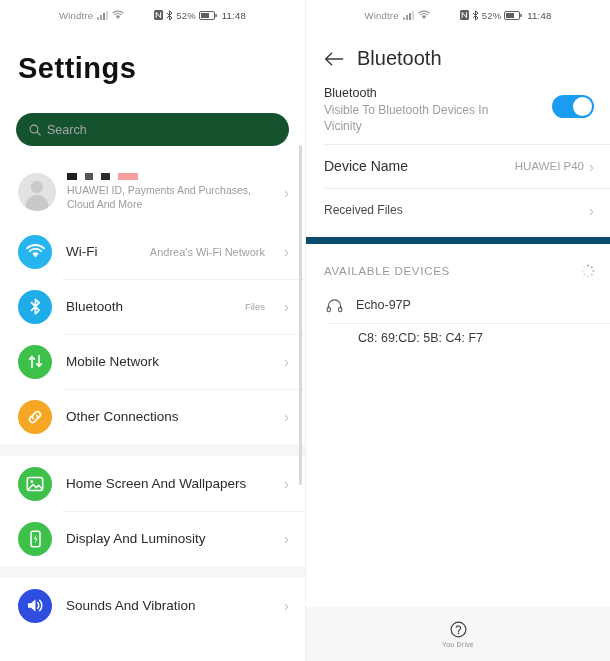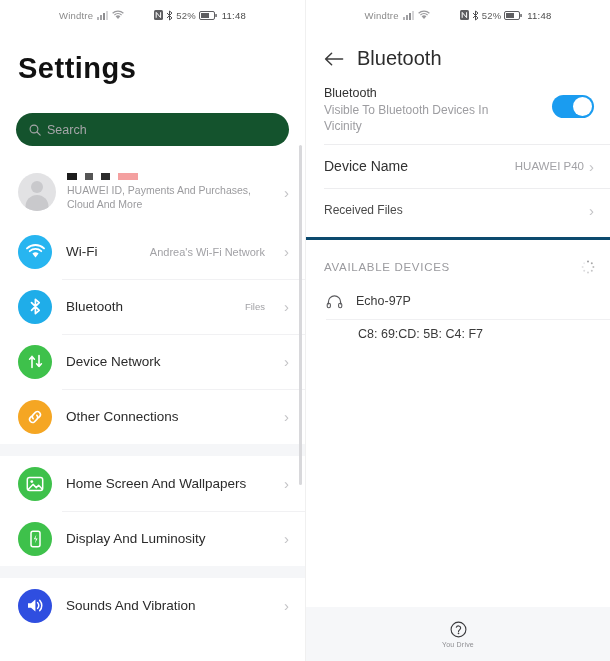--- a/index.html
+++ b/index.html
@@ -114,21 +114,21 @@
   }
   .rrow::before {
     content:""; position:absolute; left:18px; right:0; top:0; height:1px; background:#ededef;
   }
   .rrow .lab { flex:1; font-size:14px; color:#313131; }
   .rrow .lab.small { font-size:12px; color:#4a4a4a; }
   .rrow .val { font-size:11.5px; color:#a2a2a6; margin-right:5px; }
 
   .avail-head {
     display:flex; align-items:center; padding:20px 16px 10px 18px;
-    border-top:3px solid #0c4a6e; margin-top:5px;
+    border-top:7px solid #0c4a6e; margin-top:5px;
   }
   .avail-label { flex:1; font-size:11.5px; color:#9a9a9e; letter-spacing:.7px; }
   .spinner { width:13px; height:13px; position:relative; }
 
   .dev-row { display:flex; align-items:center; gap:13px; padding:6px 16px 6px 20px; height:36px; cursor:pointer; }
   .dev-name { font-size:12.5px; color:#3a3a3a; }
   .dev-mac {
     font-size:12.5px; color:#3a3a3a; padding:8px 16px 8px 52px;
     position:relative; cursor:pointer;
   }
@@ -244,21 +244,21 @@
         <span class="rvalue small">Files</span>
         <span class="chev">›</span>
       </div>
       <div class="row">
         <span class="ricon" style="background:#3ec14b">
           <svg class="ic" width="17" height="17" viewBox="0 0 17 17">
               <path d="M5 14.5 V3.5 M5 3.5 L2.6 6.2 M5 3.5 L7.4 6.2" stroke="#fff" stroke-width="1.6" fill="none" stroke-linecap="round" stroke-linejoin="round"></path>
               <path d="M12 2.5 V13.5 M12 13.5 L9.6 10.8 M12 13.5 L14.4 10.8" stroke="#fff" stroke-width="1.6" fill="none" stroke-linecap="round" stroke-linejoin="round"></path>
             </svg>
         </span>
-        <span class="rlabel">Device Network</span>
+        <span class="rlabel">Mobile Network</span>
         <span class="rvalue"></span>
         <span class="chev">›</span>
       </div>
       <div class="row">
         <span class="ricon" style="background:#f5a623">
           <svg class="ic" width="18" height="18" viewBox="0 0 18 18">
               <path d="M7.2 10.8 A3 3 0 0 1 7.2 6.6 L9.6 4.2 A3 3 0 0 1 13.8 8.4 L12.6 9.6" stroke="#fff" stroke-width="1.6" fill="none" stroke-linecap="round"></path>
               <path d="M10.8 7.2 A3 3 0 0 1 10.8 11.4 L8.4 13.8 A3 3 0 0 1 4.2 9.6 L5.4 8.4" stroke="#fff" stroke-width="1.6" fill="none" stroke-linecap="round"></path>
             </svg>
         </span>

